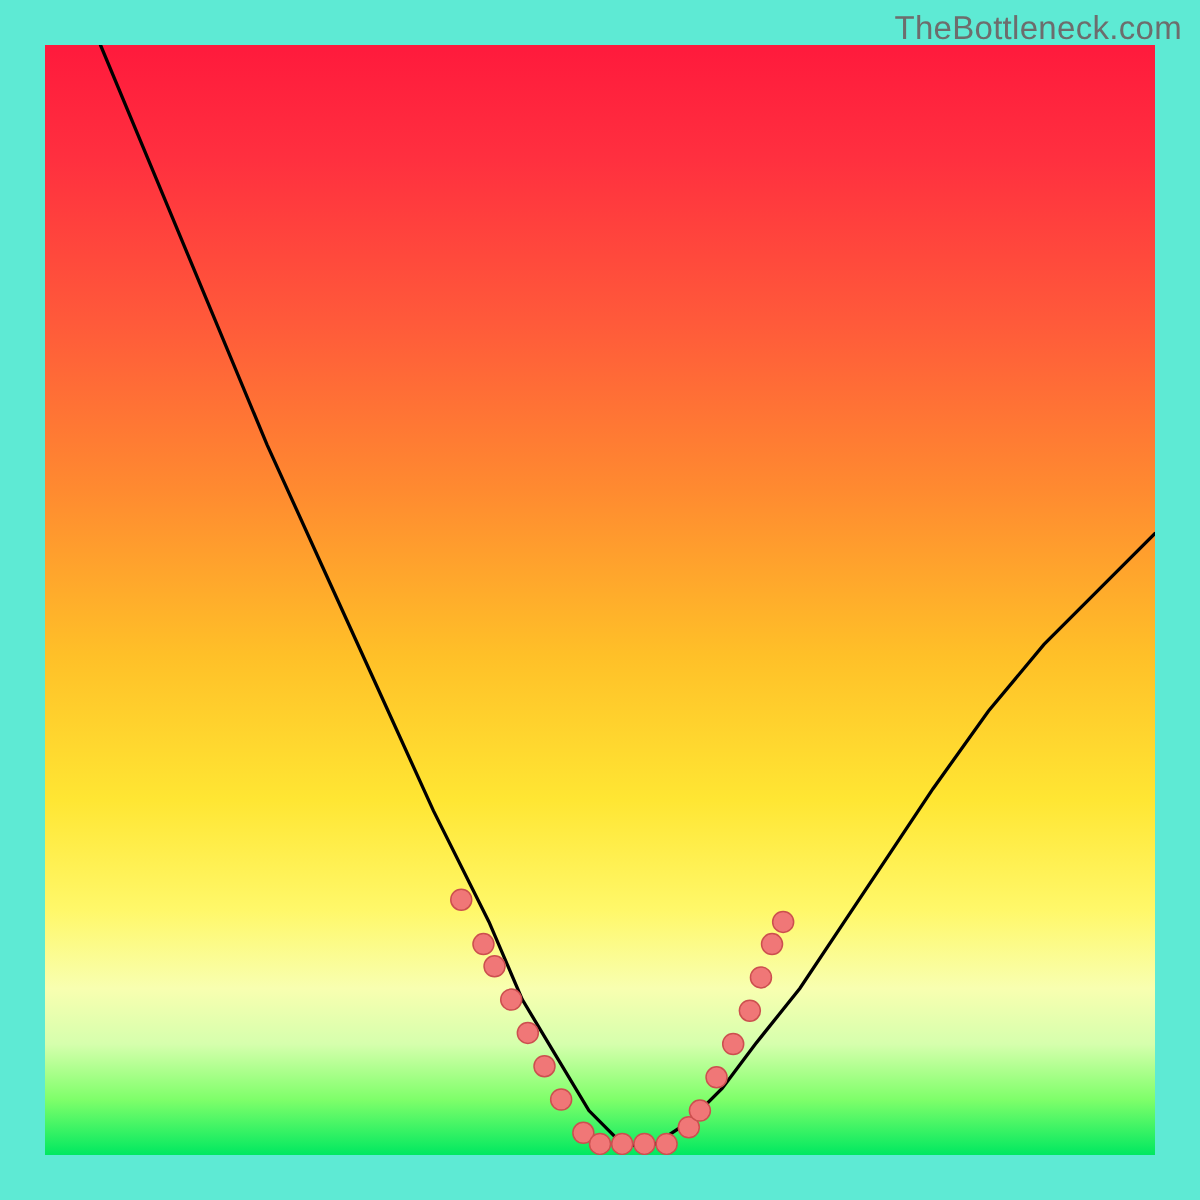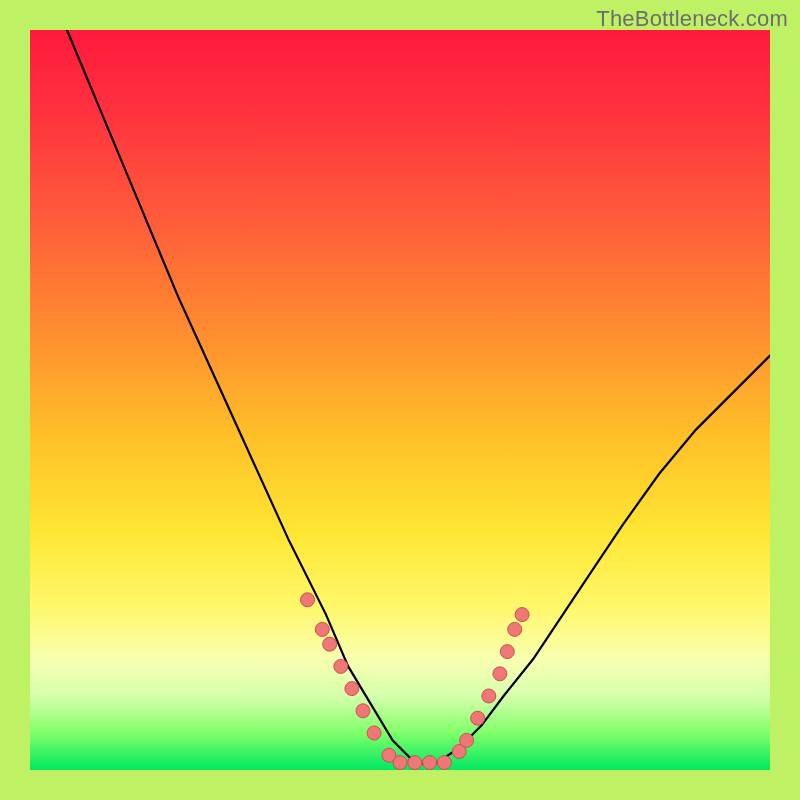--- a/index.html
+++ b/index.html
@@ -8,21 +8,21 @@
     width: 800px;
     height: 800px;
     overflow: hidden;
     background: #000;
     font-family: Arial, Helvetica, sans-serif;
   }
   .frame {
     position: relative;
     width: 800px;
     height: 800px;
-    background: #bef264;
+    background: #5eead4;
   }
   .plot-area {
     position: absolute;
     left: 30px;
     top: 30px;
     width: 740px;
     height: 740px;
     
     background: linear-gradient(
       to bottom,

